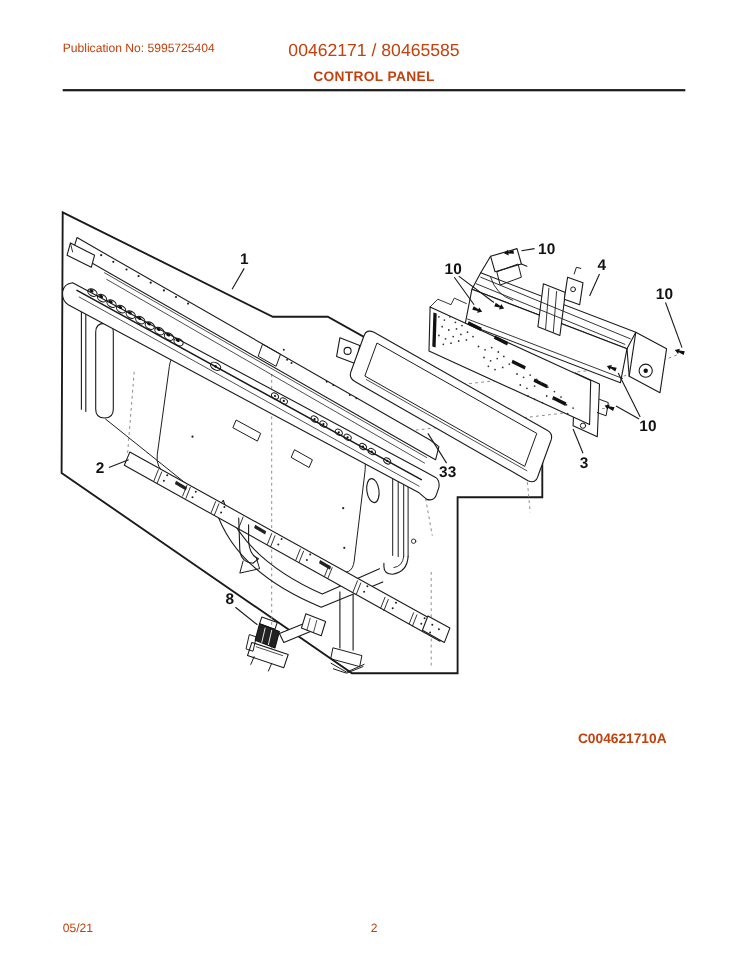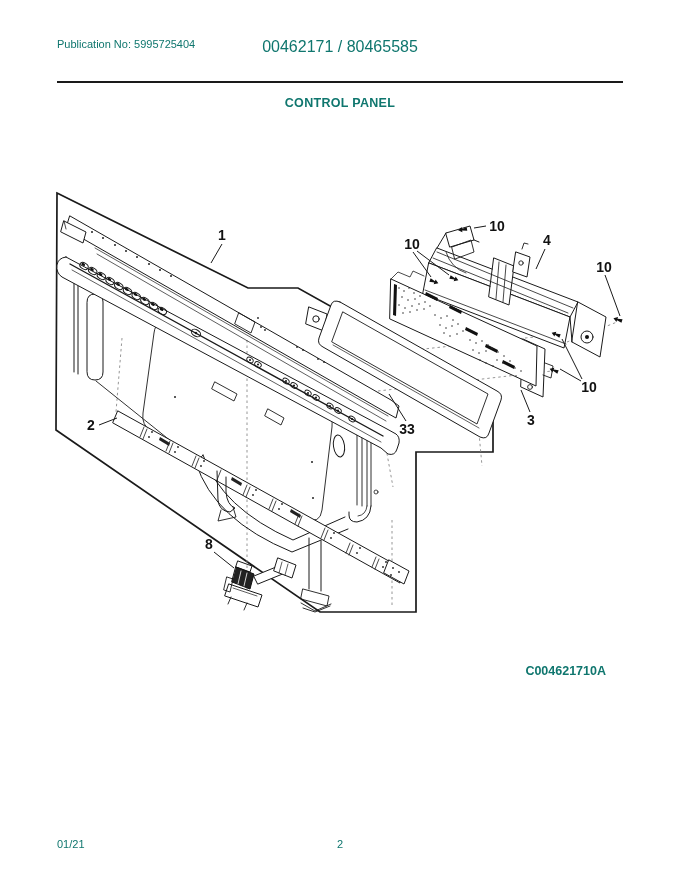--- a/index.html
+++ b/index.html
@@ -1,22 +1,22 @@
 <!DOCTYPE html>
 <html><head>
 <meta charset="utf-8">
 <style>
   html,body{margin:0;padding:0;background:#fff;}
   .page{
     position:relative;width:680px;height:880px;background:#ffffff;
-    font-family:"Liberation Sans", sans-serif;color:#0f766e;overflow:hidden;text-decoration:underline;
+    font-family:"Liberation Sans", sans-serif;color:#c2410c;overflow:hidden;text-decoration:underline;
   }
   .hdr-pub{position:absolute;left:57px;top:38px;font-size:11px;}
   .hdr-model{position:absolute;left:0;right:0;top:38px;text-align:center;font-size:16px;}
-  .hdr-title{position:absolute;left:0;right:0;top:63px;text-align:center;font-size:12.5px;font-weight:bold;letter-spacing:.3px;margin-top:33px;}
+  .hdr-title{position:absolute;left:0;right:0;top:63px;text-align:center;font-size:12.5px;font-weight:bold;letter-spacing:.3px;}
   .hdr-rule{position:absolute;left:57px;width:566px;top:81px;height:1.5px;background:#1a1a1a;}
   .ref-code{position:absolute;right:74px;top:664px;font-size:12.5px;font-weight:bold;}
   .ftr-date{position:absolute;left:57px;top:838px;font-size:11px;}
   .ftr-page{position:absolute;left:0;right:0;top:838px;text-align:center;font-size:11px;}
   svg.diagram{position:absolute;left:0;top:0;}
   .co{font:bold 14px "Liberation Sans",sans-serif;fill:#111;}
 </style>
 </head>
 <body>
 
@@ -368,15 +368,15 @@
       <text class="co" x="209" y="549">8</text>
       <text class="co" x="497" y="231">10</text>
       <text class="co" x="412" y="249">10</text>
       <text class="co" x="604" y="272">10</text>
       <text class="co" x="589" y="392">10</text>
       <text class="co" x="407" y="434">33</text>
     </g>
   </svg>
 
   <div class="ref-code">C004621710A</div>
-  <div class="ftr-date">01/21</div>
+  <div class="ftr-date">05/21</div>
   <div class="ftr-page">2</div>
 </div>
 
 </body></html>

